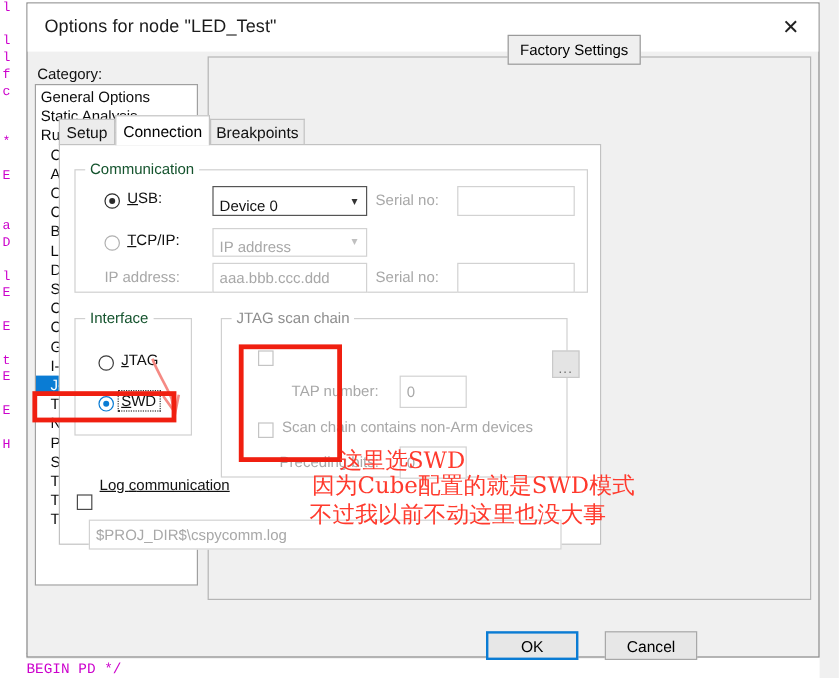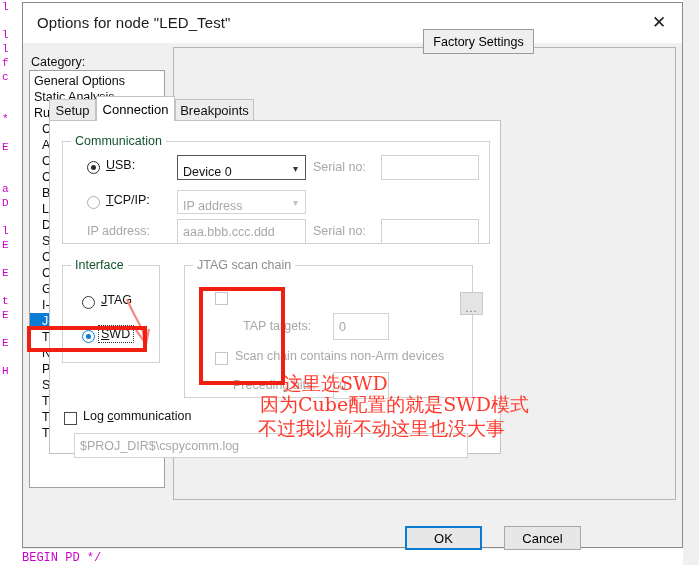--- a/index.html
+++ b/index.html
@@ -283,32 +283,32 @@
       <span class="radio checked" style="left:19px;top:64px;"></span>
       <span class="lbl" style="left:38px;top:61px;"><span class="u">S</span>WD</span>
       <span class="focusbox" style="left:35px;top:59px;width:36px;height:18px;"></span>
     </div>
 
     <div class="group" style="left:122px;top:144px;width:289px;height:133px;margin-left:12px;">
       <span class="group-title dim">JTAG scan chain</span>
 
       <span class="chk dim" style="left:30px;top:26px;"></span>
 
-      <span class="lbl dim" style="left:58px;top:53px;">TAP targets:</span>
+      <span class="lbl dim" style="left:58px;top:53px;">TAP number:</span>
       <div class="txtbox dim" style="left:148px;top:47px;width:56px;height:27px;">0</div>
 
       <span class="chk dim" style="left:30px;top:86px;"></span>
       <span class="lbl dim" style="left:50px;top:83px;">Scan chain contains non-Arm devices</span>
 
       <span class="lbl dim" style="left:48px;top:112px;">Preceding bits:</span>
       <div class="txtbox dim" style="left:148px;top:106px;width:56px;height:27px;">0</div>
     </div>
 
     <span class="chk" style="left:14px;top:291px;"></span>
-    <span class="lbl" style="left:33px;top:288px;">Log <span class="u">c</span>ommunication</span>
+    <span class="lbl" style="left:33px;top:276px;text-decoration:underline;">Log <span class="u">c</span>ommunication</span>
     <div class="txtbox dim" style="left:24px;top:312px;width:394px;height:25px;">$PROJ_DIR$\cspycomm.log</div>
   </div>
 
   <div id="browse-btn">...</div>
 
   <div id="ok-btn">OK</div>
   <div id="cancel-btn">Cancel</div>
 </div>
 
 <div id="anno-layer">

